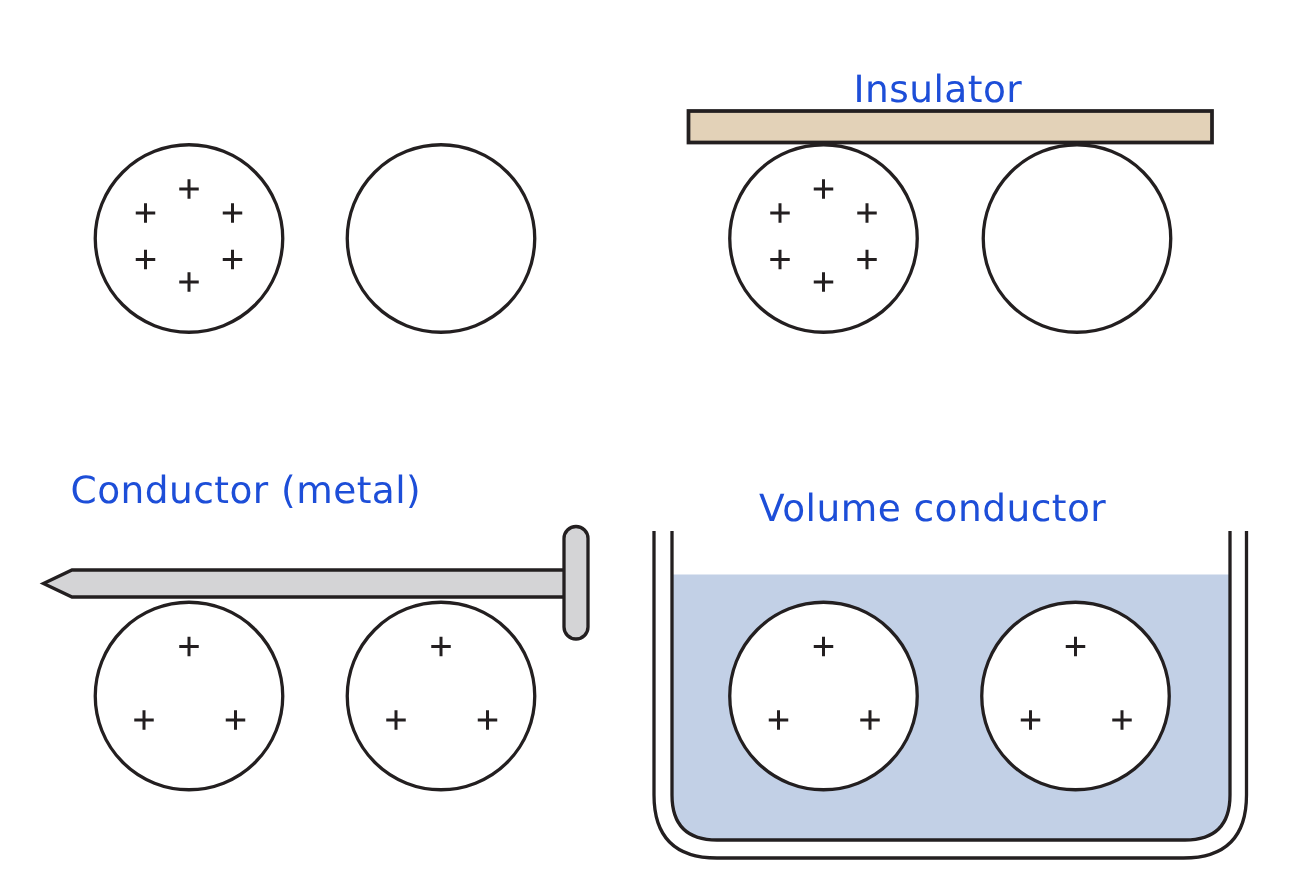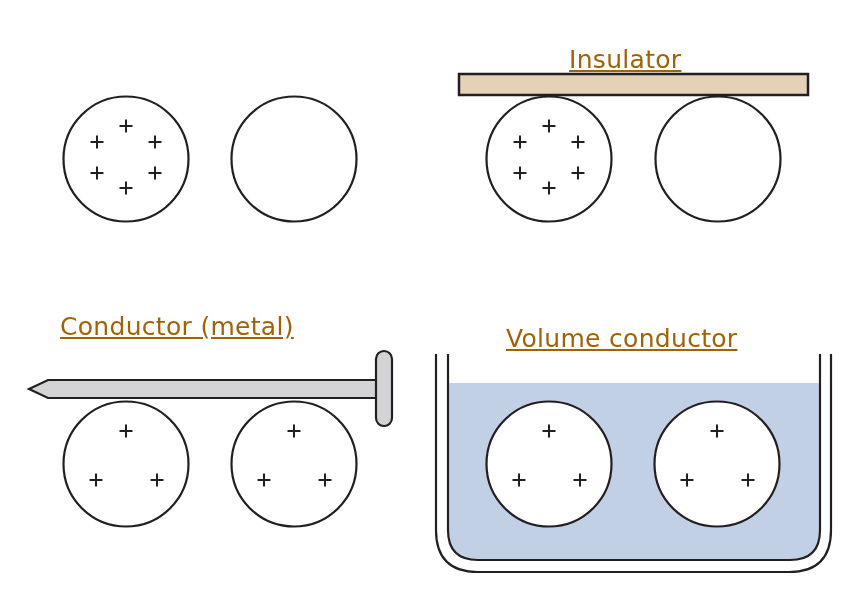--- a/index.html
+++ b/index.html
@@ -1,18 +1,18 @@
 <!DOCTYPE html>
 <html><head>
 <meta charset="utf-8">
 <style>
   html, body { margin:0; padding:0; background:#ffffff; }
   body { width:860px; height:593px; position:relative; overflow:hidden; font-family:"DejaVu Sans", sans-serif; }
   #diagram { position:absolute; left:0; top:0; width:860px; height:593px; }
-  .label { position:absolute; font-family:"DejaVu Sans", sans-serif; font-size:25px; color:#a16207; white-space:nowrap; letter-spacing:0.3px;text-decoration:underline; }
+  .label { position:absolute; font-family:"DejaVu Sans", sans-serif; font-size:25px; color:#1d4ed8; white-space:nowrap; letter-spacing:0.3px; }
   #label-insulator { left:0; top:18px; width:860px; text-align:center; }
 </style>
 </head>
 <body>
 
 <svg id="diagram" width="860" height="593" viewBox="0 0 860 593" xmlns="http://www.w3.org/2000/svg">
 
   <rect x="459" y="74" width="349" height="21" fill="#e3d2b8" stroke="#231f20" stroke-width="2.5"></rect>
 
   <path d="M436 354 L436 530 Q436 572 478 572 L789 572 Q831 572 831 530 L831 354" fill="none" stroke="#231f20" stroke-width="2.2"></path>
@@ -126,14 +126,14 @@
         <line x1="687" x2="687" y1="473.5" y2="486.5" stroke="#231f20" stroke-width="2"></line>
       </g>
       <g>
         <line x1="741.5" x2="754.5" y1="480" y2="480" stroke="#231f20" stroke-width="2"></line>
         <line x1="748" x2="748" y1="473.5" y2="486.5" stroke="#231f20" stroke-width="2"></line>
       </g>
     </g>
 </svg>
 
 <div class="label" id="label-insulator" style="left:569px; width:auto; text-align:left; top:45px;">Insulator</div>
-<div class="label" style="left:60px; top:312px;">Conductor (metal)</div>
+<div class="label" style="left:47px; top:312px;">Conductor (metal)</div>
 <div class="label" style="left:506px; top:324px;">Volume conductor</div>
 
 </body></html>

